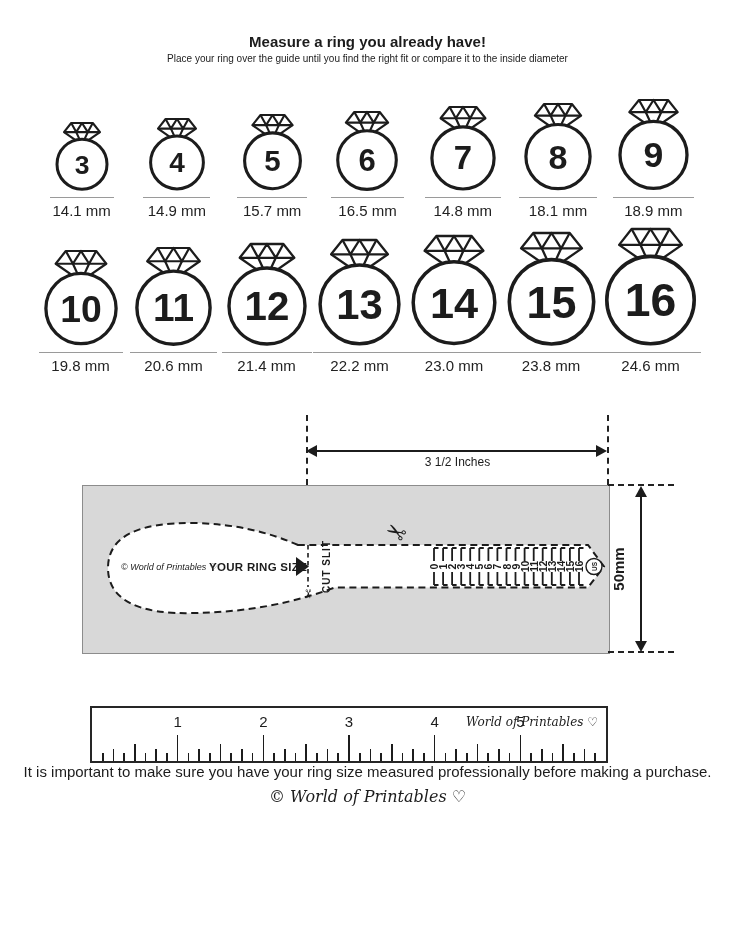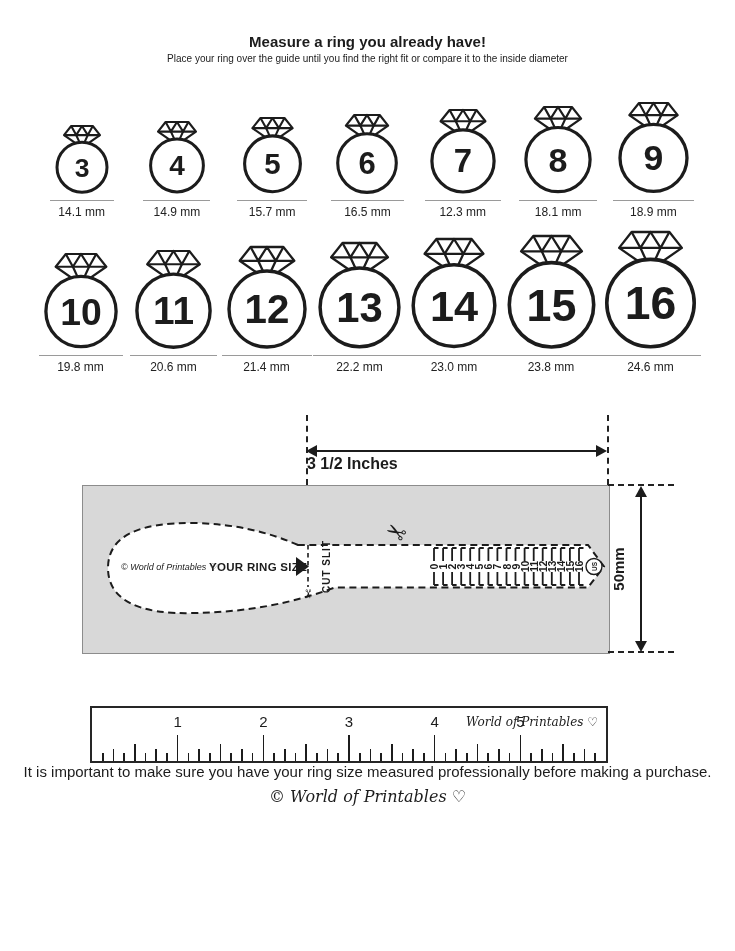--- a/index.html
+++ b/index.html
@@ -9,31 +9,31 @@
   .title{margin-top:26px;text-align:center;font-size:45px;line-height:48px;font-weight:700;
          letter-spacing:1px;-webkit-text-stroke:1.1px #1c1c1c;}
   .tag-bold{margin-top:33px;text-align:center;font-size:15px;font-weight:700;line-height:17px;}
   .tag{text-align:center;font-size:10px;line-height:17px;}
   
   .ring-row{display:flex;align-items:flex-end;padding:0 34px;}
   .ring-row.r1{margin-top:36px;height:116px;}
   .ring-row.r2{margin-top:13px;height:142px;}
   .ring-cell{flex:1;display:flex;flex-direction:column;align-items:center;justify-content:flex-end;}
   .ring-line{height:0;border-top:1.5px solid #9a9a9a;margin-top:4px;}
-  .ring-mm{font-size:12px;color:#222;margin-top:4px;white-space:nowrap;}
+  .ring-mm{font-size:15px;color:#222;margin-top:4px;white-space:nowrap;}
   
   .sizer-wrap{position:relative;height:300px;}
   .vdash{position:absolute;top:41px;height:70px;width:0;border-left:2px dashed #222;}
   .hdash{position:absolute;left:608px;width:66px;height:0;border-top:2px dashed #222;}
   .harrow{position:absolute;top:76px;left:315px;width:285px;height:0;border-top:2px solid #1c1c1c;}
   .ah{position:absolute;width:0;height:0;}
   .ah.left {top:71px;left:306px;border:6px solid transparent;border-right:11px solid #1c1c1c;border-left:0;}
   .ah.right{top:71px;left:596px;border:6px solid transparent;border-left:11px solid #1c1c1c;border-right:0;}
-  .dim-label{position:absolute;top:81px;left:307px;width:301px;
-             font-size:16px;font-weight:700;}
+  .dim-label{position:absolute;top:81px;left:307px;width:301px;text-align:center;
+             font-size:12px;font-weight:400;}
   .gray-box{position:absolute;left:82px;top:111px;width:526px;height:167px;
             background:#d8d8d8;border:1px solid #8c8c8c;}
   .varrow{position:absolute;left:640px;top:117px;height:156px;width:0;border-left:2px solid #1c1c1c;}
   .ah.up  {left:635px;top:112px;border:6px solid transparent;border-bottom:11px solid #1c1c1c;border-top:0;}
   .ah.down{left:635px;top:267px;border:6px solid transparent;border-top:11px solid #1c1c1c;border-bottom:0;}
   .h-label{position:absolute;left:580px;top:185px;width:80px;height:20px;text-align:center;
            font-size:15px;font-weight:700;transform:rotate(-90deg);}
   .note{margin:6px 0 0 85px;font-size:13.5px;}
   
   .ruler{position:relative;margin:32px 0 0 90px;width:518px;height:57px;
@@ -118,21 +118,21 @@
     <g stroke="#1c1c1c" stroke-width="2.2" fill="none" stroke-linejoin="round">
       <polygon points="12.6,13.271959999999998 21.6,2 48.4,2 57.4,13.271959999999998 35,28.837999999999997"></polygon>
       <polyline points="12.6,13.271959999999998 57.4,13.271959999999998"></polyline>
       <polyline points="21.6,2 27.8,13.271959999999998 35.0,2 42.2,13.271959999999998 48.4,2"></polyline>
       <polyline points="27.8,13.271959999999998 35,28.837999999999997 42.2,13.271959999999998"></polyline>
     </g>
     <circle cx="35" cy="52.9" r="31.1" fill="#ffffff" stroke="#1c1c1c" stroke-width="3.2"></circle>
     <text x="35" y="64.4" text-anchor="middle" font-size="32.9" font-weight="700" fill="#1c1c1c">7</text>
   </svg>
   <div class="ring-line" style="width:76px"></div>
-  <div class="ring-mm">12.3 mm</div>
+  <div class="ring-mm">14.8 mm</div>
       </div>
       <div class="ring-cell">
         <svg width="72" height="91" viewBox="0 0 72 91">
     <g stroke="#1c1c1c" stroke-width="2.2" fill="none" stroke-linejoin="round">
       <polygon points="12.9,13.658427199999998 22.1,2 49.9,2 59.1,13.658427199999998 36,29.758159999999997"></polygon>
       <polyline points="12.9,13.658427199999998 59.1,13.658427199999998"></polyline>
       <polyline points="22.1,2 28.6,13.658427199999998 36.0,2 43.4,13.658427199999998 49.9,2"></polyline>
       <polyline points="28.6,13.658427199999998 36,29.758159999999997 43.4,13.658427199999998"></polyline>
     </g>
     <circle cx="36" cy="54.6" r="32.1" fill="#ffffff" stroke="#1c1c1c" stroke-width="3.2"></circle>

